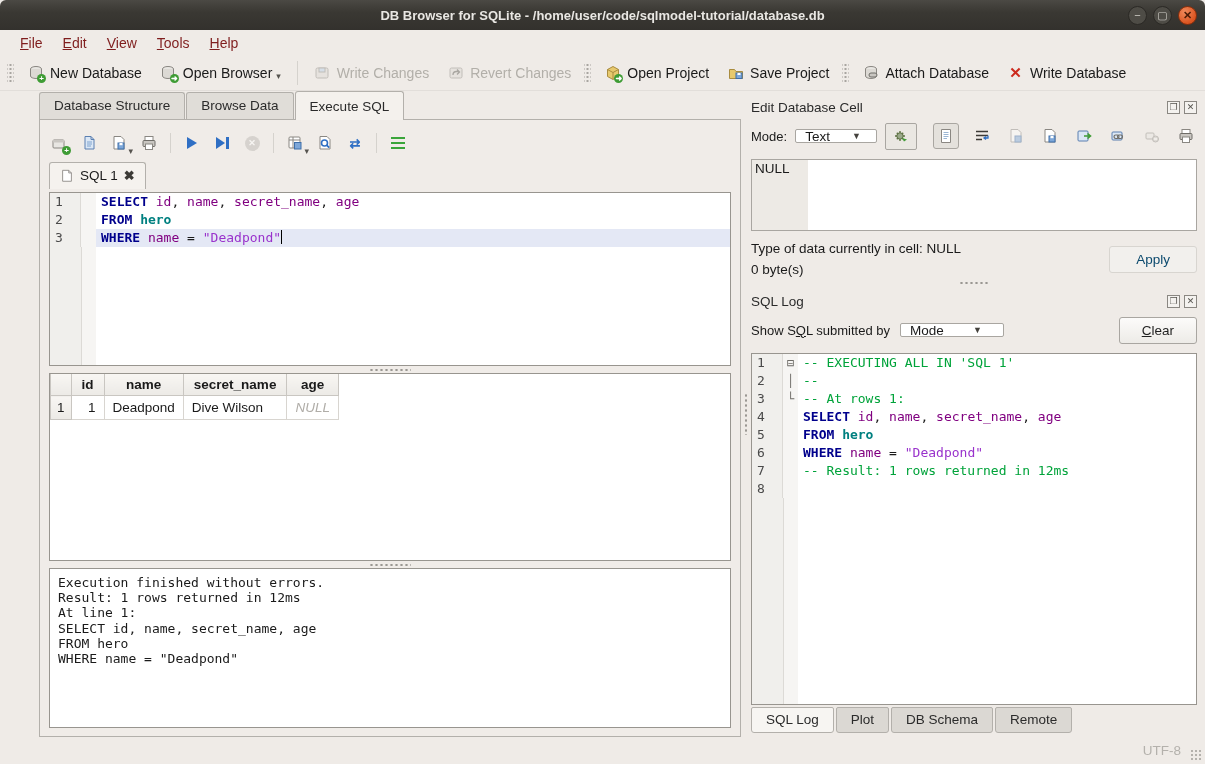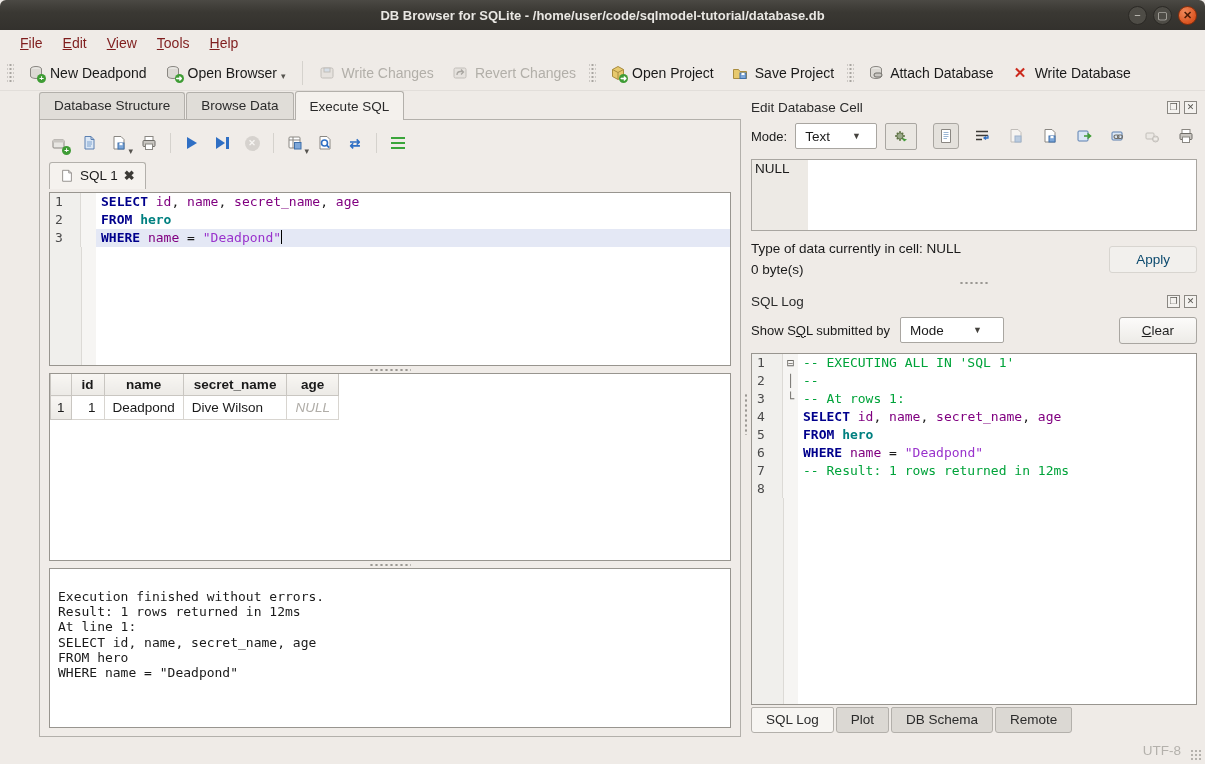--- a/index.html
+++ b/index.html
@@ -78,34 +78,34 @@
   
   .results-box { height:188px; background:#fff; border:1px solid #98958f; flex:0 0 auto; overflow:hidden; }
   table.results { border-collapse:collapse; font-size:13.5px; }
   table.results th { background:linear-gradient(#f8f6f3,#eceae6); border:1px solid #c9c6c1; border-top:none; font-weight:bold; padding:3px 10px; }
   table.results th.corner { width:20px; padding:3px 8px; }
   table.results td { border:1px solid #d8d5d0; padding:3px 8px; height:24px; }
   table.results th.rownum { font-weight:normal; padding:3px 6px; }
   td.num { text-align:right; }
   td.null-cell { color:#b0ada8; font-style:italic; }
 
-  .message { flex:1; background:#fff; border:1px solid #98958f; font-family:"DejaVu Sans Mono", monospace; font-size:13px; line-height:15.2px; padding:20px 8px; white-space:pre; overflow:hidden; }
+  .message { flex:1; background:#fff; border:1px solid #98958f; font-family:"DejaVu Sans Mono", monospace; font-size:13px; line-height:15.2px; padding:6px 8px; white-space:pre; overflow:hidden; }
 
   
   .v-splitter { width:6px; display:flex; align-items:center; justify-content:center; }
   .v-splitter .dots { width:4px; height:42px; background-image:radial-gradient(circle,#9a9792 1px,transparent 1.3px); background-size:4px 5px; }
 
   
   .right-pane { flex:1; display:flex; flex-direction:column; min-width:0; padding:4px 8px 0 2px; }
   .dock-header { height:24px; display:flex; align-items:center; font-size:13.5px; color:#2b2b2b; flex:0 0 auto; }
   .dock-header .hicons { margin-left:auto; display:flex; gap:4px; }
   .hicon { width:13px; height:13px; border:1px solid #8a8782; background:#f4f2ef; color:#55534e; font-size:9px; line-height:11px; text-align:center; }
 
   .mode-row { height:34px; display:flex; align-items:center; gap:8px; flex:0 0 auto; }
-  .select { background:#fff; border:1px solid #a9a6a1; border-radius:2px; height:26px; display:flex; align-items:center; padding:0 21px 0 9px; gap:22px; }
+  .select { background:#fff; border:1px solid #a9a6a1; border-radius:2px; height:14px; display:flex; align-items:center; padding:0 21px 0 9px; gap:22px; }
   .select .val { font-size:13.5px; }
   .select .chev { font-size:9px; color:#44423d; }
   .gear-btn { width:32px; height:27px; border:1px solid #a9a6a1; border-radius:2px; background:#eae7e2; display:flex; align-items:center; justify-content:center; }
   .cell-icons { margin-left:auto; display:flex; align-items:center; gap:12px; }
   .cell-icons .ic { width:22px; height:22px; }
   .ic.pressed { border:1px solid #a9a6a1; border-radius:3px; background:#e4e1dc; width:26px; height:26px; }
 
   .cell-editor { height:72px; border:1px solid #a9a6a1; background:#fff; margin-top:6px; display:flex; flex:0 0 auto; }
   .cell-gutter { width:56px; background:#edeae5; padding:1px 3px; font-size:13.5px; }
 
@@ -155,21 +155,21 @@
     <div class="tb-handle"></div>
 
     <div class="tb-btn">
       <span class="ic">
         <svg viewBox="0 0 16 16">
             <ellipse cx="8" cy="4" rx="5.5" ry="2.5" fill="#e8e6e2" stroke="#8a8782"></ellipse>
             <path d="M2.5 4v7c0 1.4 2.5 2.5 5.5 2.5s5.5-1.1 5.5-2.5V4" fill="#dcd9d4" stroke="#8a8782"></path>
           </svg>
         <span class="badge green">+</span>
       </span>
-      <span>New Deadpond</span>
+      <span>New Database</span>
     </div>
 
     <div class="tb-btn">
       <span class="ic">
         <svg viewBox="0 0 16 16">
             <ellipse cx="8" cy="4" rx="5.5" ry="2.5" fill="#e8e6e2" stroke="#8a8782"></ellipse>
             <path d="M2.5 4v7c0 1.4 2.5 2.5 5.5 2.5s5.5-1.1 5.5-2.5V4" fill="#dcd9d4" stroke="#8a8782"></path>
           </svg>
         <span class="badge arrow">➜</span>
       </span>

